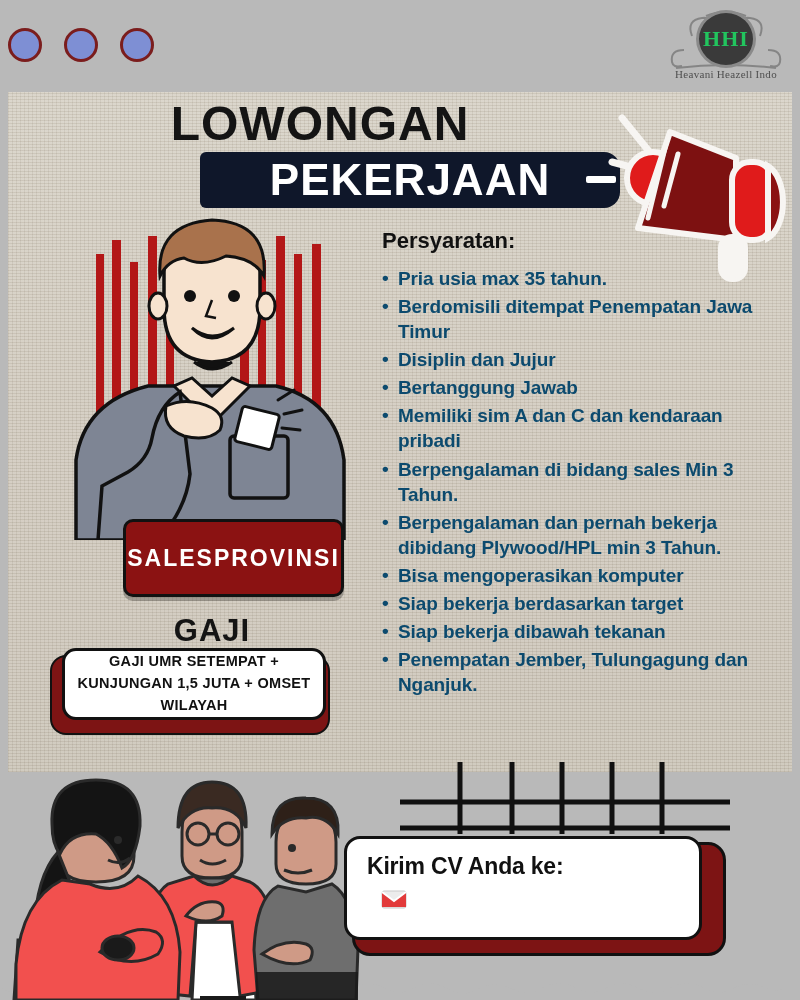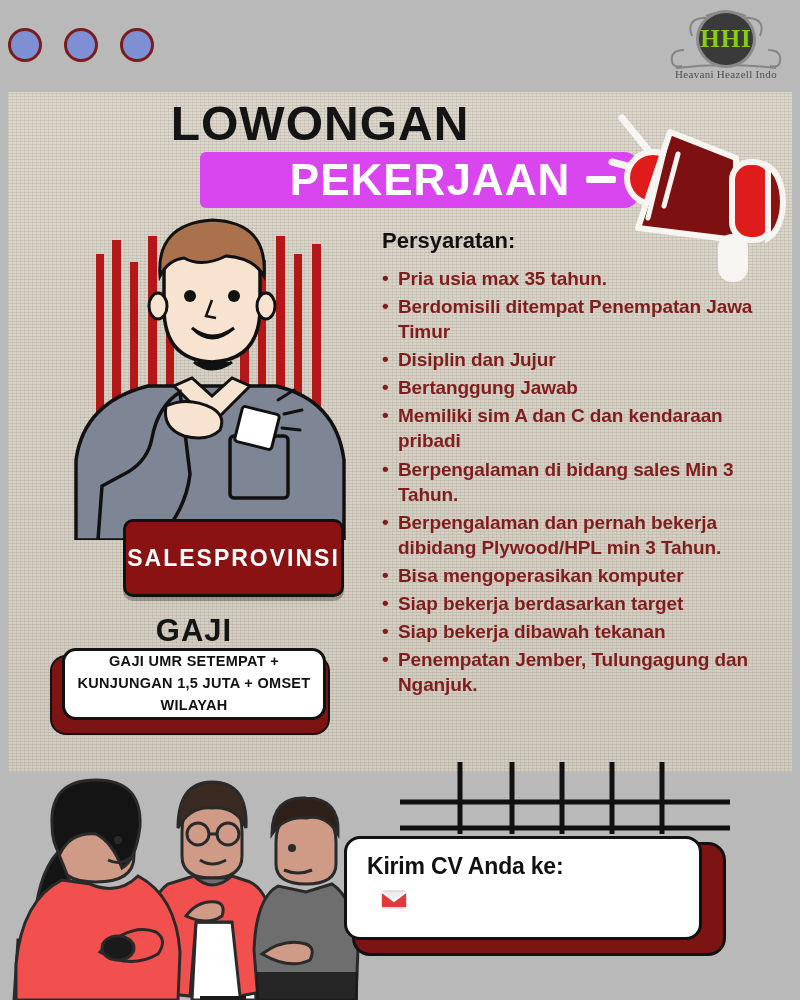--- a/index.html
+++ b/index.html
@@ -28,72 +28,72 @@
   .tear.top{top:-2px;}
   .tear.bottom{bottom:-2px;}
 
   
   .logo{position:absolute;right:10px;top:6px;width:128px;height:76px;z-index:9;text-align:center;}
   .logo-ring{
     position:absolute;left:34px;top:4px;width:60px;height:58px;border-radius:50%;
     background:#3a3a3a;border:3px solid #8a8a8a;box-sizing:border-box;
     display:flex;align-items:center;justify-content:center;
   }
-  .logo-mark{color:#84cc16;font-family:"Liberation Serif",serif;font-size:25px;font-weight:700;letter-spacing:1px;}
+  .logo-mark{color:#22c55e;font-family:"Liberation Serif",serif;font-size:22px;font-weight:700;letter-spacing:1px;}
   .logo-name{position:absolute;left:0;bottom:2px;width:128px;color:#4e4e4e;
     font-family:"Liberation Serif",serif;font-size:11px;letter-spacing:.3px;}
 
   
   .headline{position:absolute;left:0;top:100px;width:640px;text-align:center;z-index:6;}
   .headline h1{
     margin:0;font-size:48px;font-weight:800;letter-spacing:1px;color:#141414;
     font-family:"Liberation Sans",sans-serif;line-height:1;
   }
   .banner{
     position:absolute;left:200px;top:152px;width:420px;height:56px;
-    background:#d946ef;border-radius:6px 16px 16px 6px;z-index:6;
-    display:flex;align-items:center;justify-content:center;padding-left:20px;
+    background:#0f172a;border-radius:6px 16px 16px 6px;z-index:6;
+    display:flex;align-items:center;justify-content:center;
   }
   .banner span{color:#fff;font-size:44px;font-weight:800;letter-spacing:1px;line-height:1;}
   .banner-dash{position:absolute;left:586px;top:176px;width:30px;height:7px;background:#fff;z-index:7;border-radius:2px;}
 
   
   .megaphone{position:absolute;left:608px;top:110px;width:190px;height:180px;z-index:7;}
 
   
   .person{position:absolute;left:62px;top:210px;width:300px;height:330px;z-index:4;}
 
   
   .badge{
     position:absolute;left:123px;top:519px;width:215px;height:72px;
     background:#8b1212;border:3px solid #111;border-radius:10px;z-index:8;
     display:flex;align-items:center;justify-content:center;
     box-shadow:0 4px 0 rgba(0,0,0,.25);
   }
   .badge span{color:#fff;font-size:23px;font-weight:800;letter-spacing:2px;line-height:1.25;}
 
   
-  .gaji-title{position:absolute;left:49px;top:613px;width:290px;text-align:center;z-index:8;
+  .gaji-title{position:absolute;left:67px;top:613px;width:290px;text-align:center;z-index:8;
     font-size:31px;font-weight:800;color:#141414;letter-spacing:1px;}
   .gaji-shadow{position:absolute;left:50px;top:655px;width:276px;height:76px;background:#7d1414;
     border:2px solid #111;border-radius:16px;z-index:7;}
   .gaji-box{
     position:absolute;left:62px;top:648px;width:264px;height:72px;background:#fff;
     border:3px solid #111;border-radius:14px;z-index:8;
     display:flex;align-items:flex-start;justify-content:center;text-align:center;padding:0 8px;box-sizing:border-box;
   }
   .gaji-box span{font-size:14.5px;font-weight:700;color:#111;line-height:1.5;letter-spacing:.3px;}
 
   
   .req{position:absolute;left:382px;top:228px;width:408px;z-index:6;}
   .req-title{font-size:22px;font-weight:700;color:#111;margin-bottom:12px;}
   .req ul{list-style:none;margin:0;padding:0;}
   .req li{
     position:relative;padding-left:16px;margin-bottom:3px;
-    font-size:19px;font-weight:700;color:#7f1d1d;line-height:1.32;letter-spacing:-.1px;
+    font-size:19px;font-weight:700;color:#0c4a6e;line-height:1.32;letter-spacing:-.1px;
   }
   .req li:before{content:"•";position:absolute;left:0;top:-1px;font-size:19px;}
 
   
   .fence{position:absolute;left:400px;top:762px;width:330px;height:72px;z-index:4;}
 
   
   .people{position:absolute;left:0;top:772px;width:360px;height:228px;z-index:4;}
 
   

